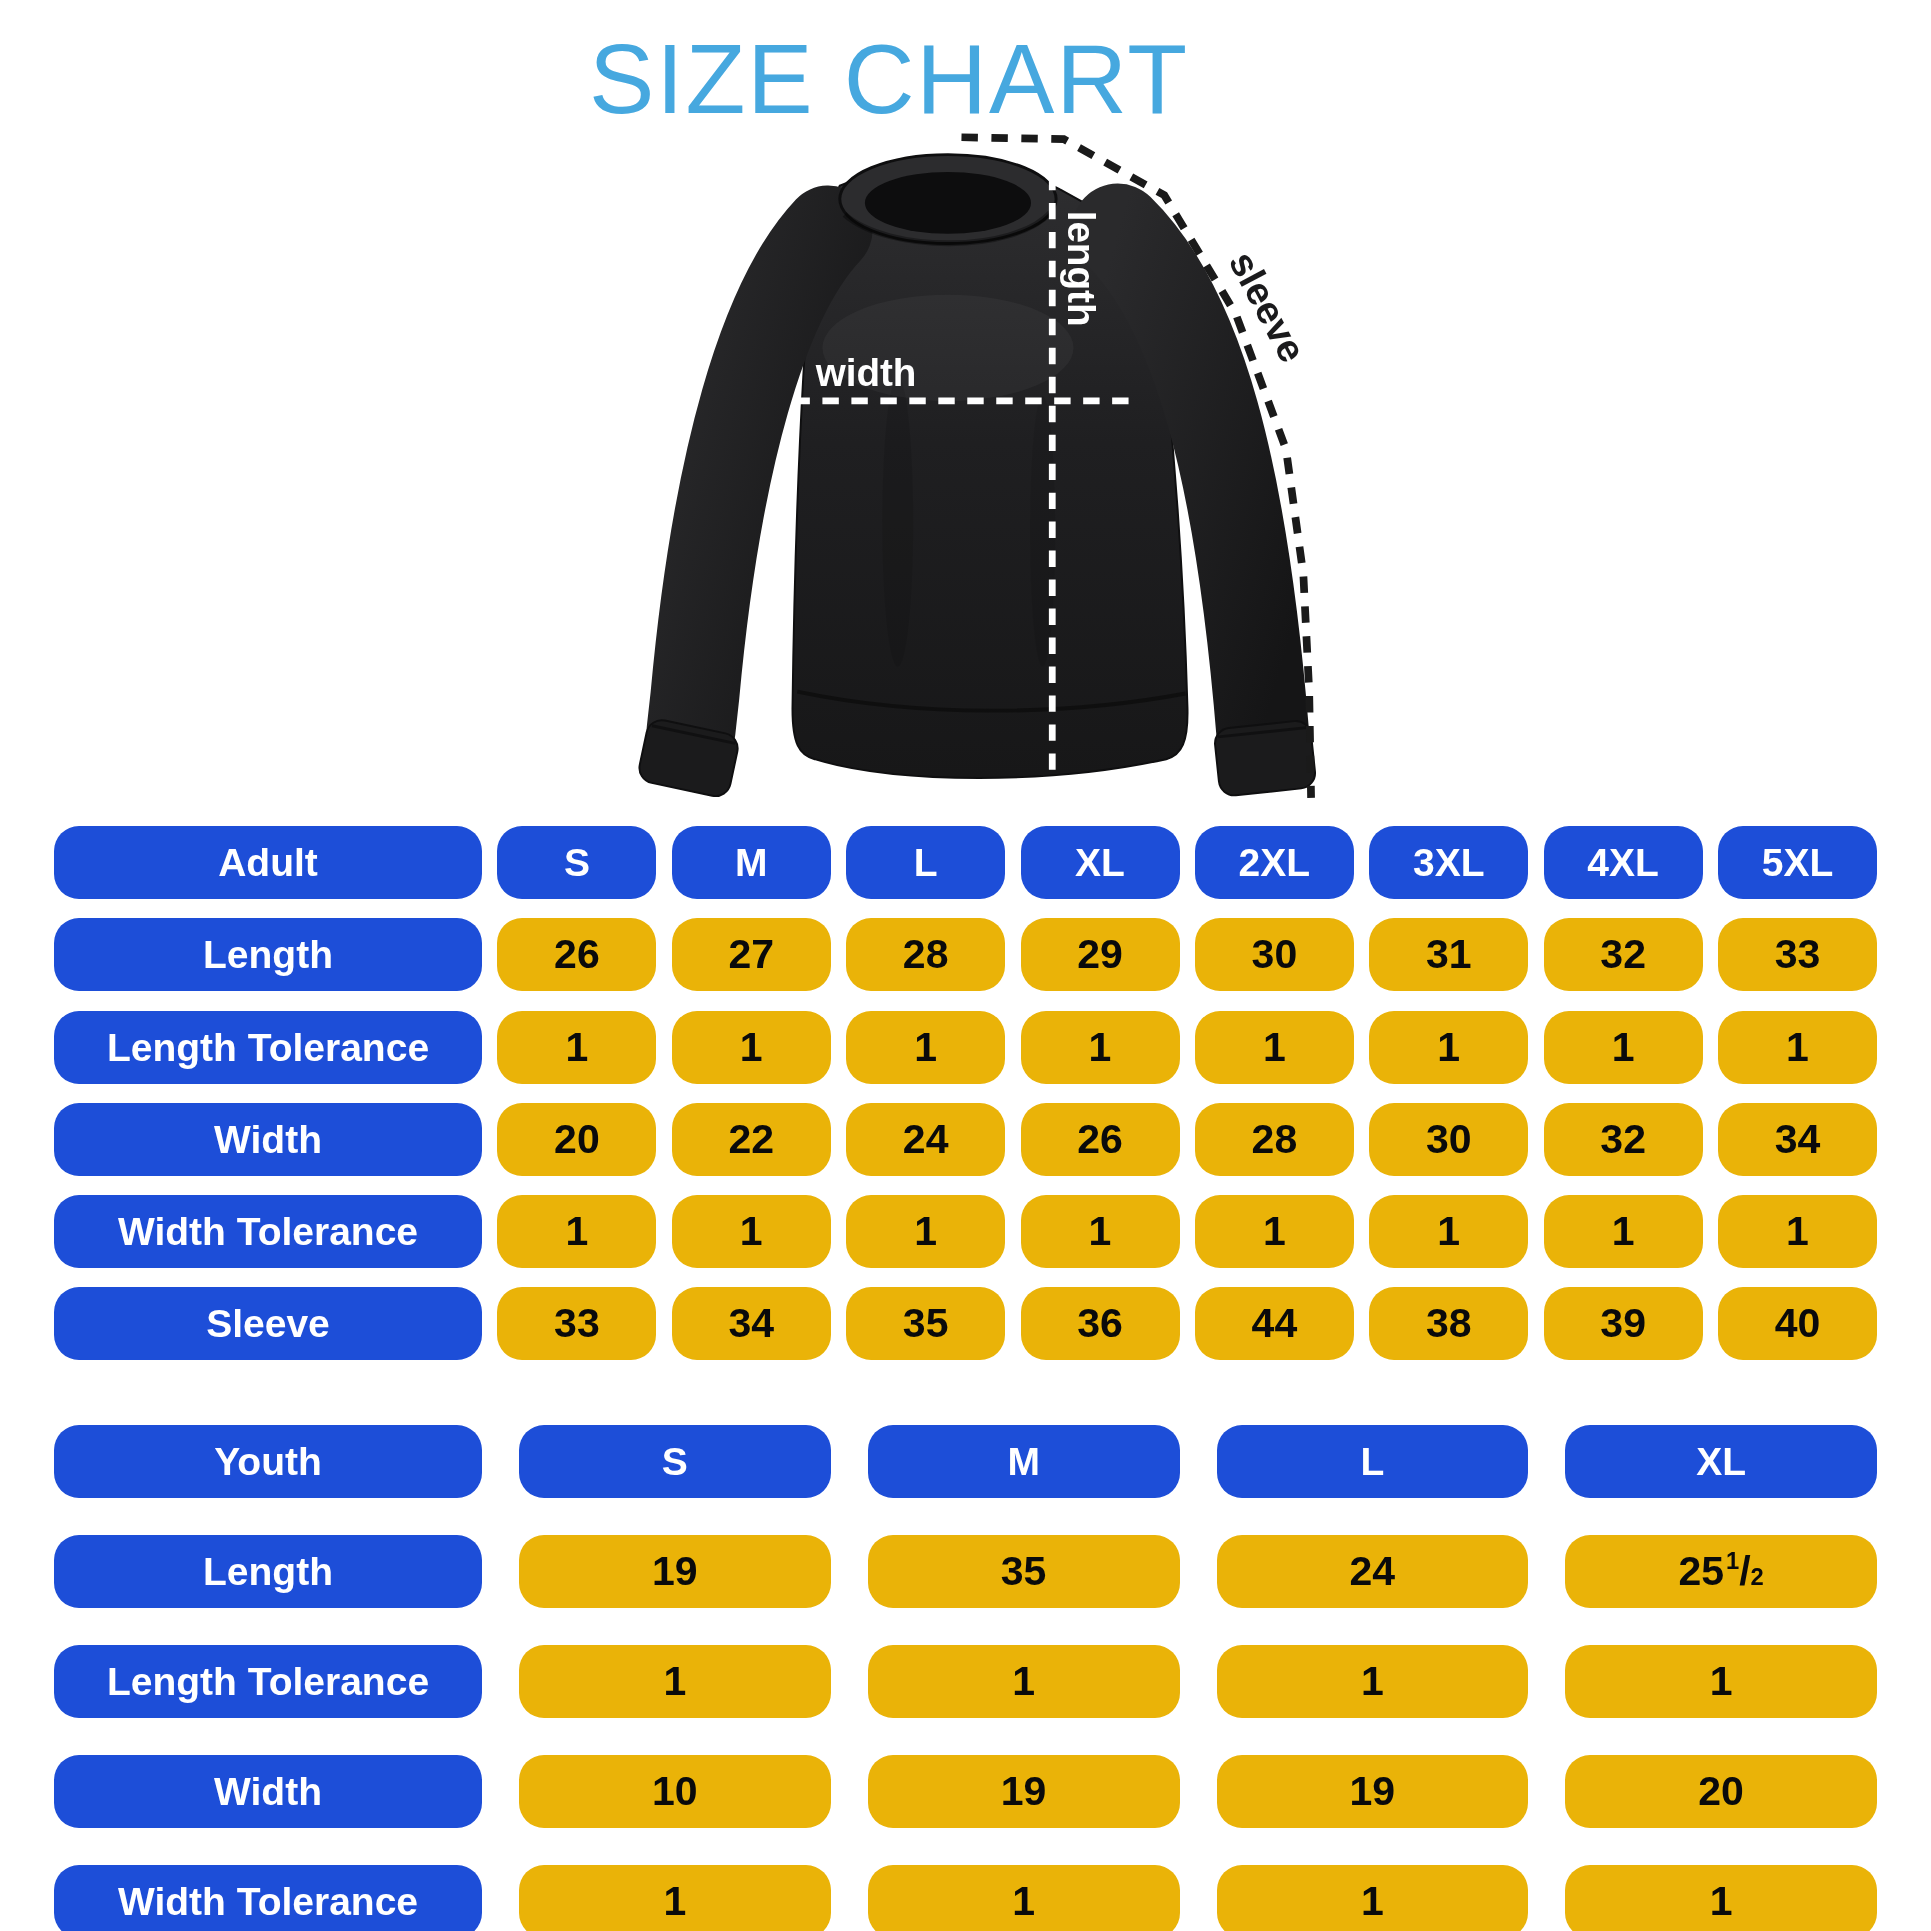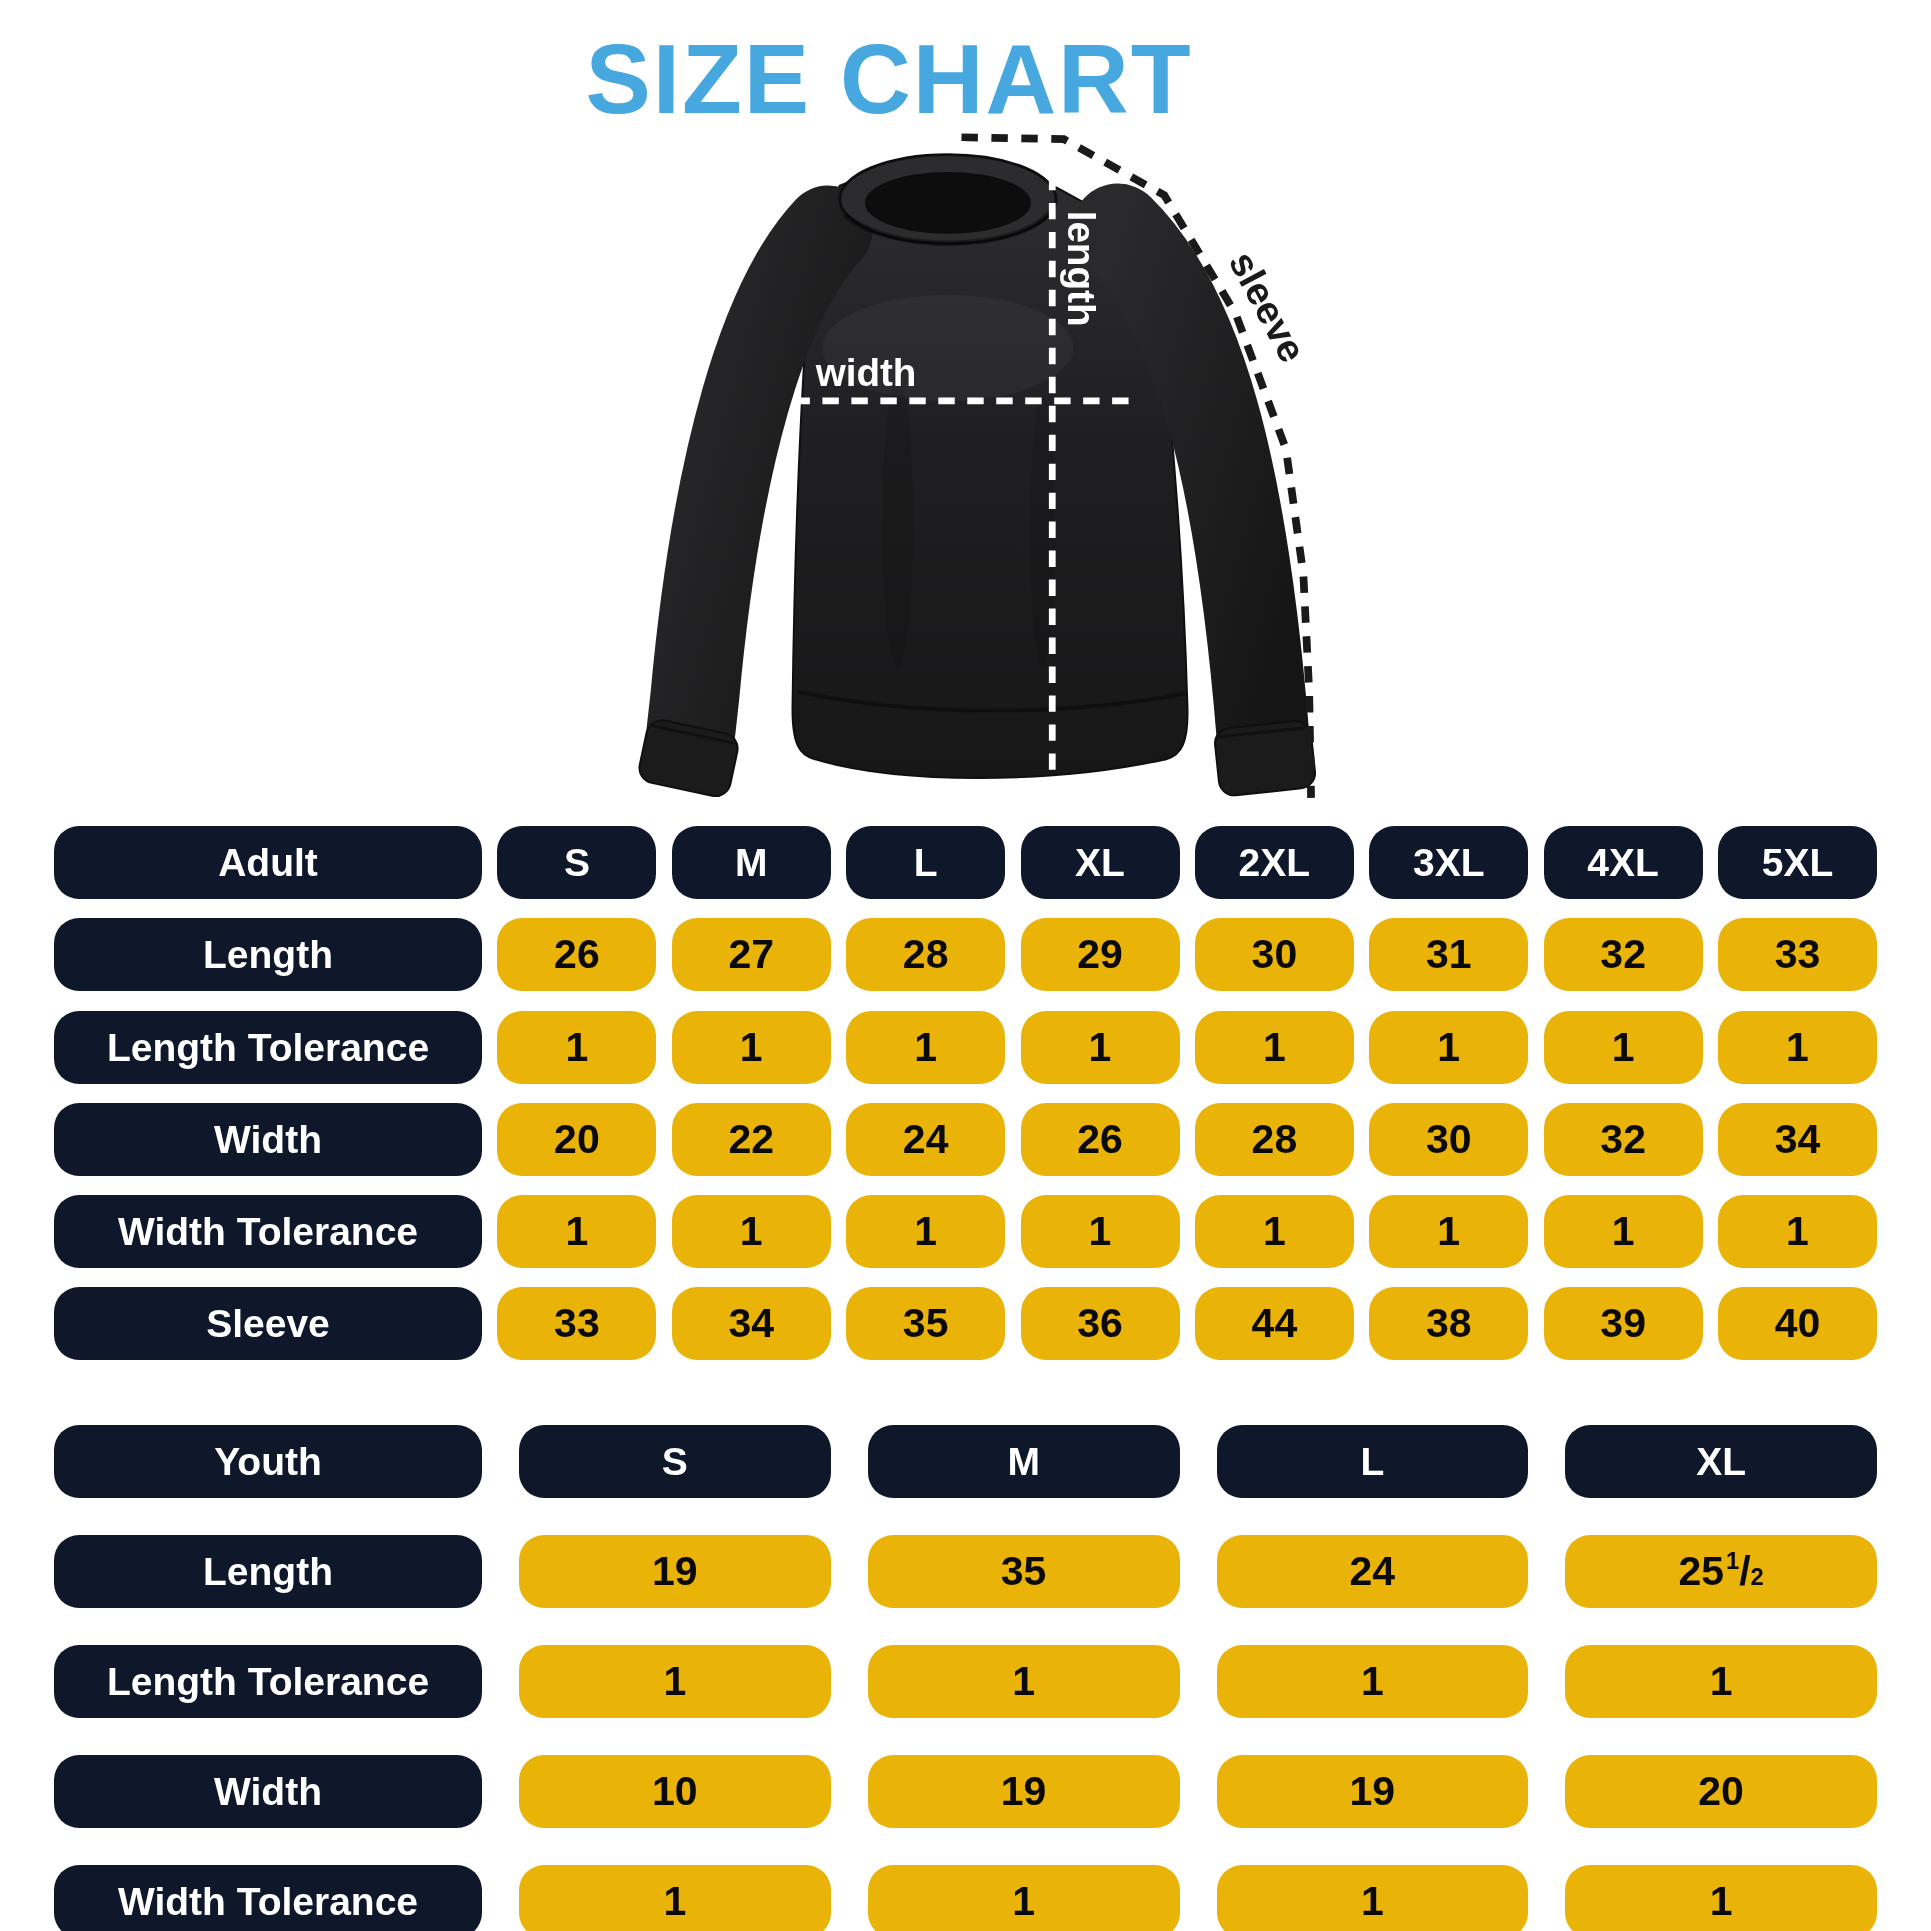--- a/index.html
+++ b/index.html
@@ -2,32 +2,32 @@
 <html><head>
 <meta charset="utf-8">
 <style>
   html,body{margin:0;padding:0;}
   body{
     width:1931px;height:1931px;position:relative;background:#ffffff;
     font-family:"Liberation Sans", sans-serif;overflow:hidden;
   }
   .title{
     position:absolute;left:0;top:23px;width:1778px;text-align:center;
-    font-size:98px;font-weight:700;letter-spacing:1.9px;color:#46a8df;
+    font-size:98px;font-weight:400;letter-spacing:1.9px;color:#46a8df;
   }
   .shirt{position:absolute;left:608px;top:116px;width:734px;height:705px;}
 
   .grid{position:absolute;left:54px;width:1823px;display:grid;}
   .grid.adult{top:826px;grid-template-columns:428px repeat(8,1fr);grid-auto-rows:73px;gap:19.3px 15.4px;}
   .grid.youth{top:1425px;grid-template-columns:428px repeat(4,1fr);grid-auto-rows:73px;gap:37px 37px;}
   .pill,.cell{
     display:flex;align-items:center;justify-content:center;
     border-radius:25px;font-weight:700;line-height:1;
   }
-  .pill{background:#0f172a;color:#ffffff;font-size:39px;}
+  .pill{background:#1d4ed8;color:#ffffff;font-size:39px;}
   .cell{background:#eab308;color:#0a0a0b;font-size:41px;}
   .cell sup{font-size:0.58em;position:relative;top:-0.45em;margin-left:1.9px;}
   .cell sub{font-size:0.58em;position:relative;top:0.22em;}
 </style>
 </head>
 <body>
 
 <div class="title">SIZE CHART</div>
 
 <svg class="shirt" viewBox="0 0 760 730" aria-hidden="true">

